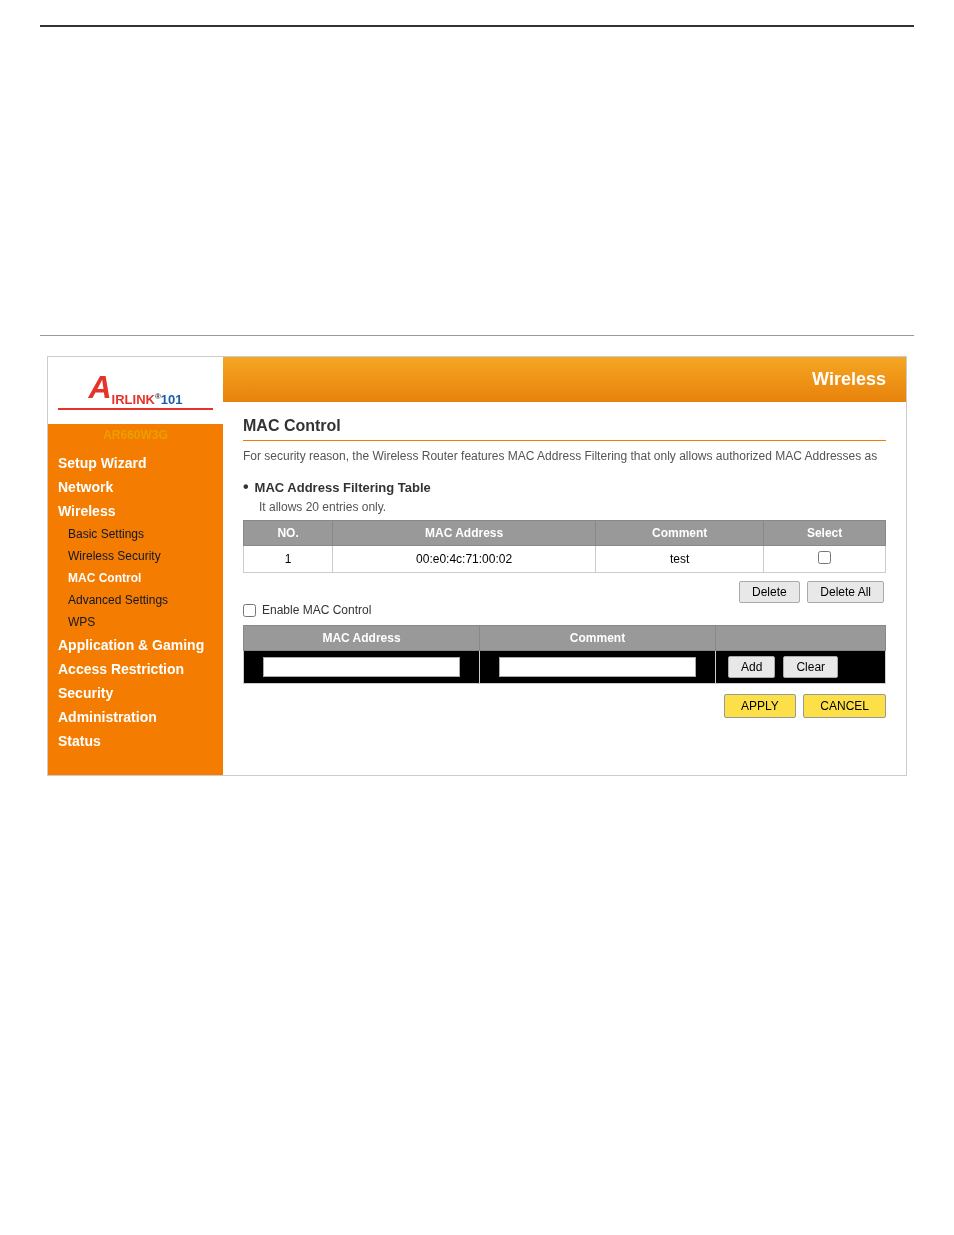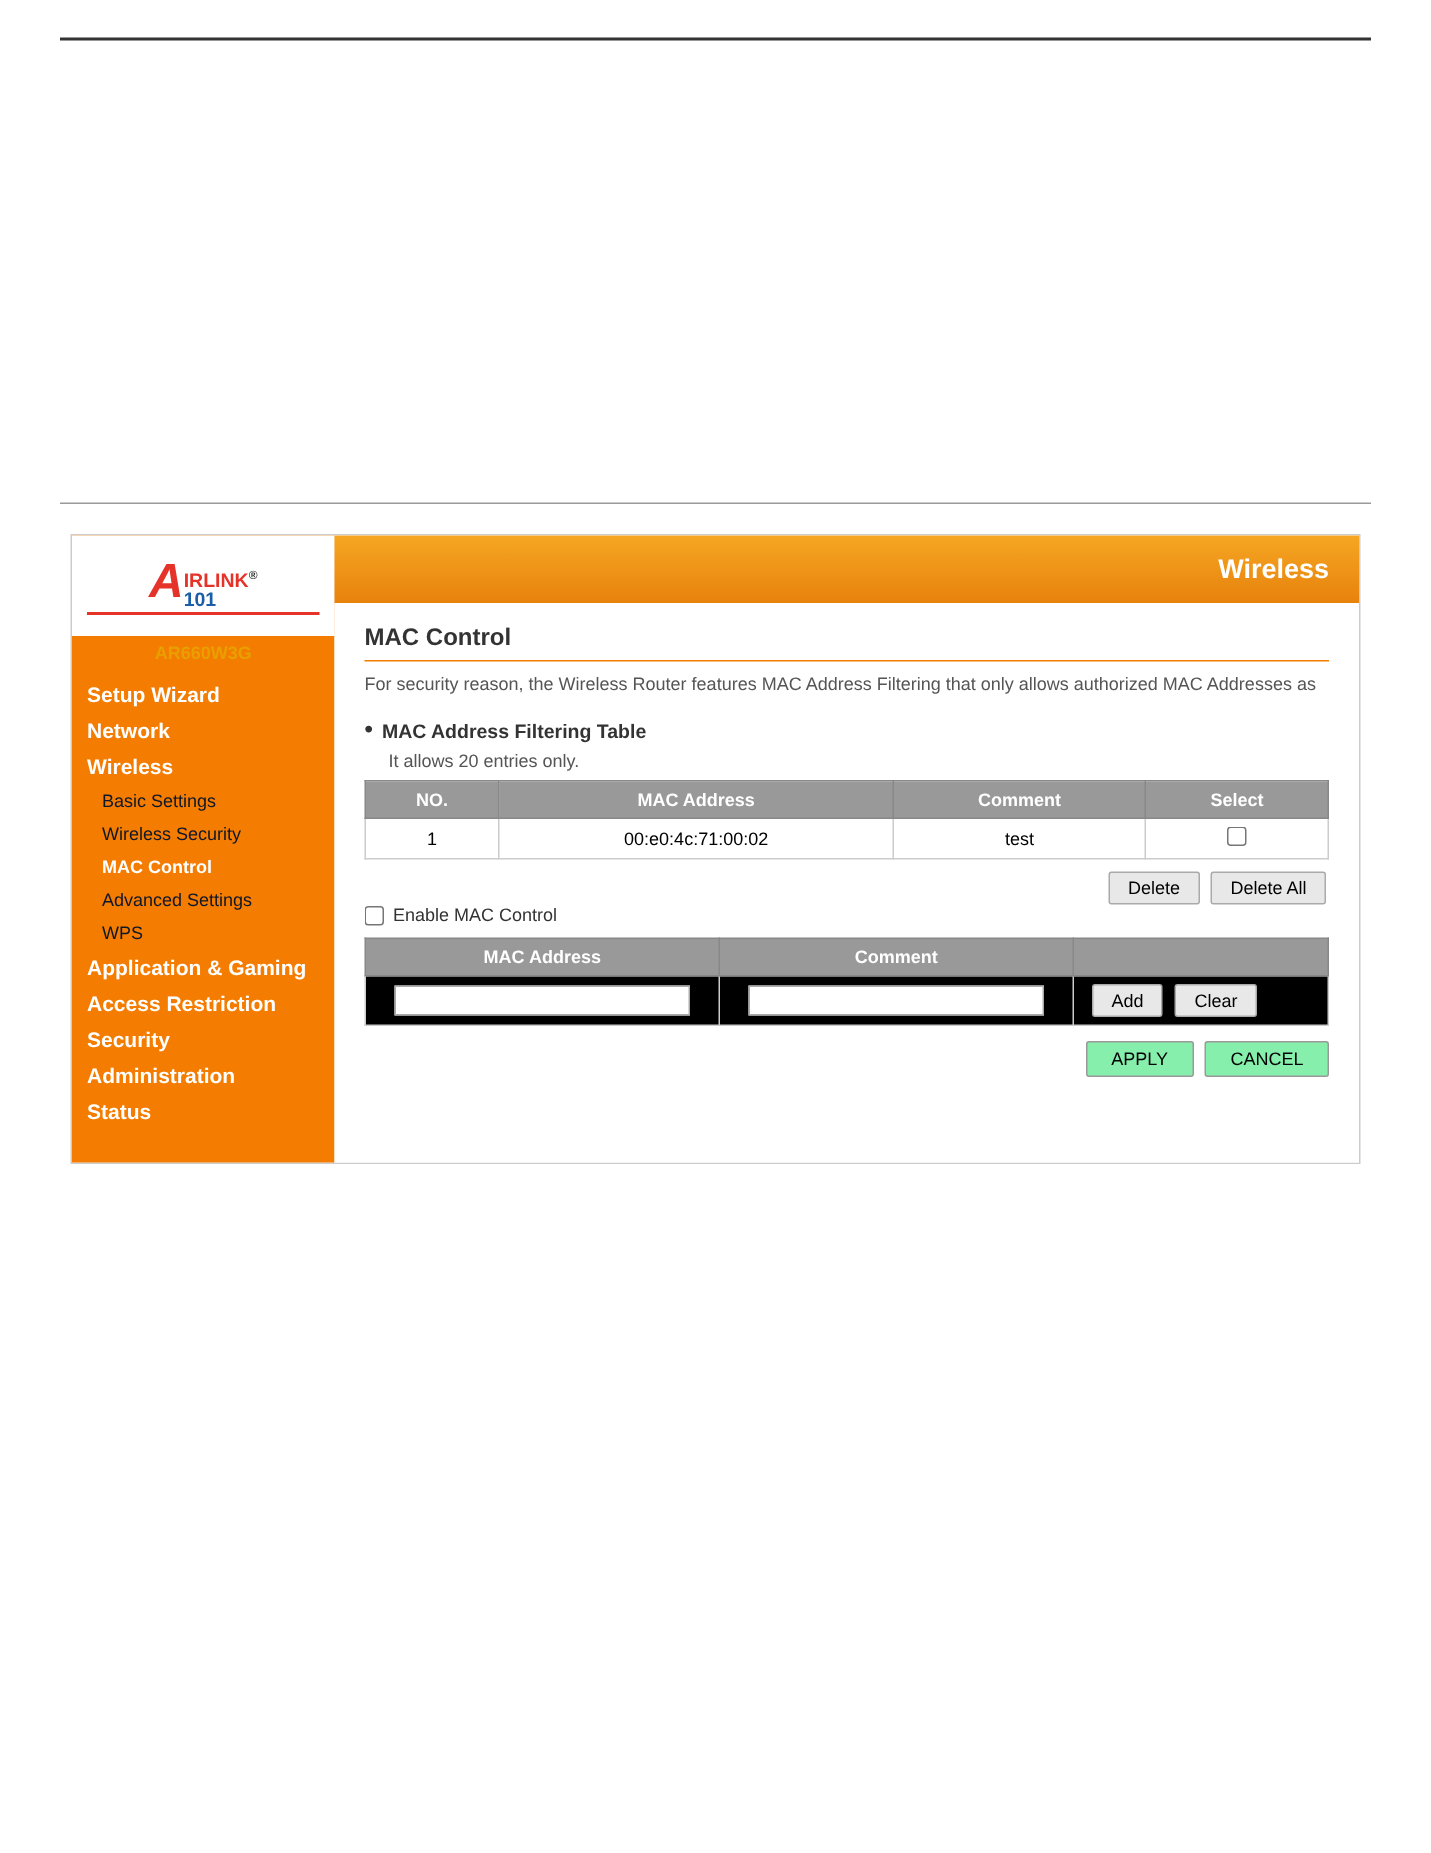--- a/index.html
+++ b/index.html
@@ -229,21 +229,21 @@
     .apply-cancel-row {
       text-align: right;
       margin-top: 8px;
     }
 
     .btn-apply {
       padding: 4px 16px;
       font-size: 12px;
       cursor: pointer;
       border: 1px solid #999;
-      background: #86efac;
+      background: #fde047;
       border-radius: 2px;
       margin-left: 4px;
     }
 
     
     .top-lines {
       padding: 25px 40px 0;
     }
     .top-rule {
       border: none;
@@ -265,21 +265,21 @@
 <div style="height: 300px; background: #fff;"></div>
 
 <hr class="mid-rule" style="margin: 0 40px;">
 
 <div class="router-ui">
 
   <div class="sidebar">
     <div class="logo-area">
       <div style="display:flex; align-items: flex-end; gap: 0;">
         <span style="font-size:32px; font-weight:900; color:#e63329; font-style:italic;">A</span>
-        <div style="display:flex; flex-direction:column;">
+        <div style="display:flex; flex-direction:row;">
           <span style="font-size:13px; font-weight:bold; color:#e63329; line-height:1;">IRLINK<sup style="font-size:8px; color:#333;">®</sup></span>
           <span style="font-size:13px; font-weight:bold; color:#1a5ea8; line-height:1; ">101</span>
         </div>
       </div>
       <div class="logo-divider"></div>
     </div>
     <div class="model-name">AR660W3G</div>
 
     <div class="sidebar-nav">
       <div class="sidebar-nav-item main-item">Setup Wizard</div>

